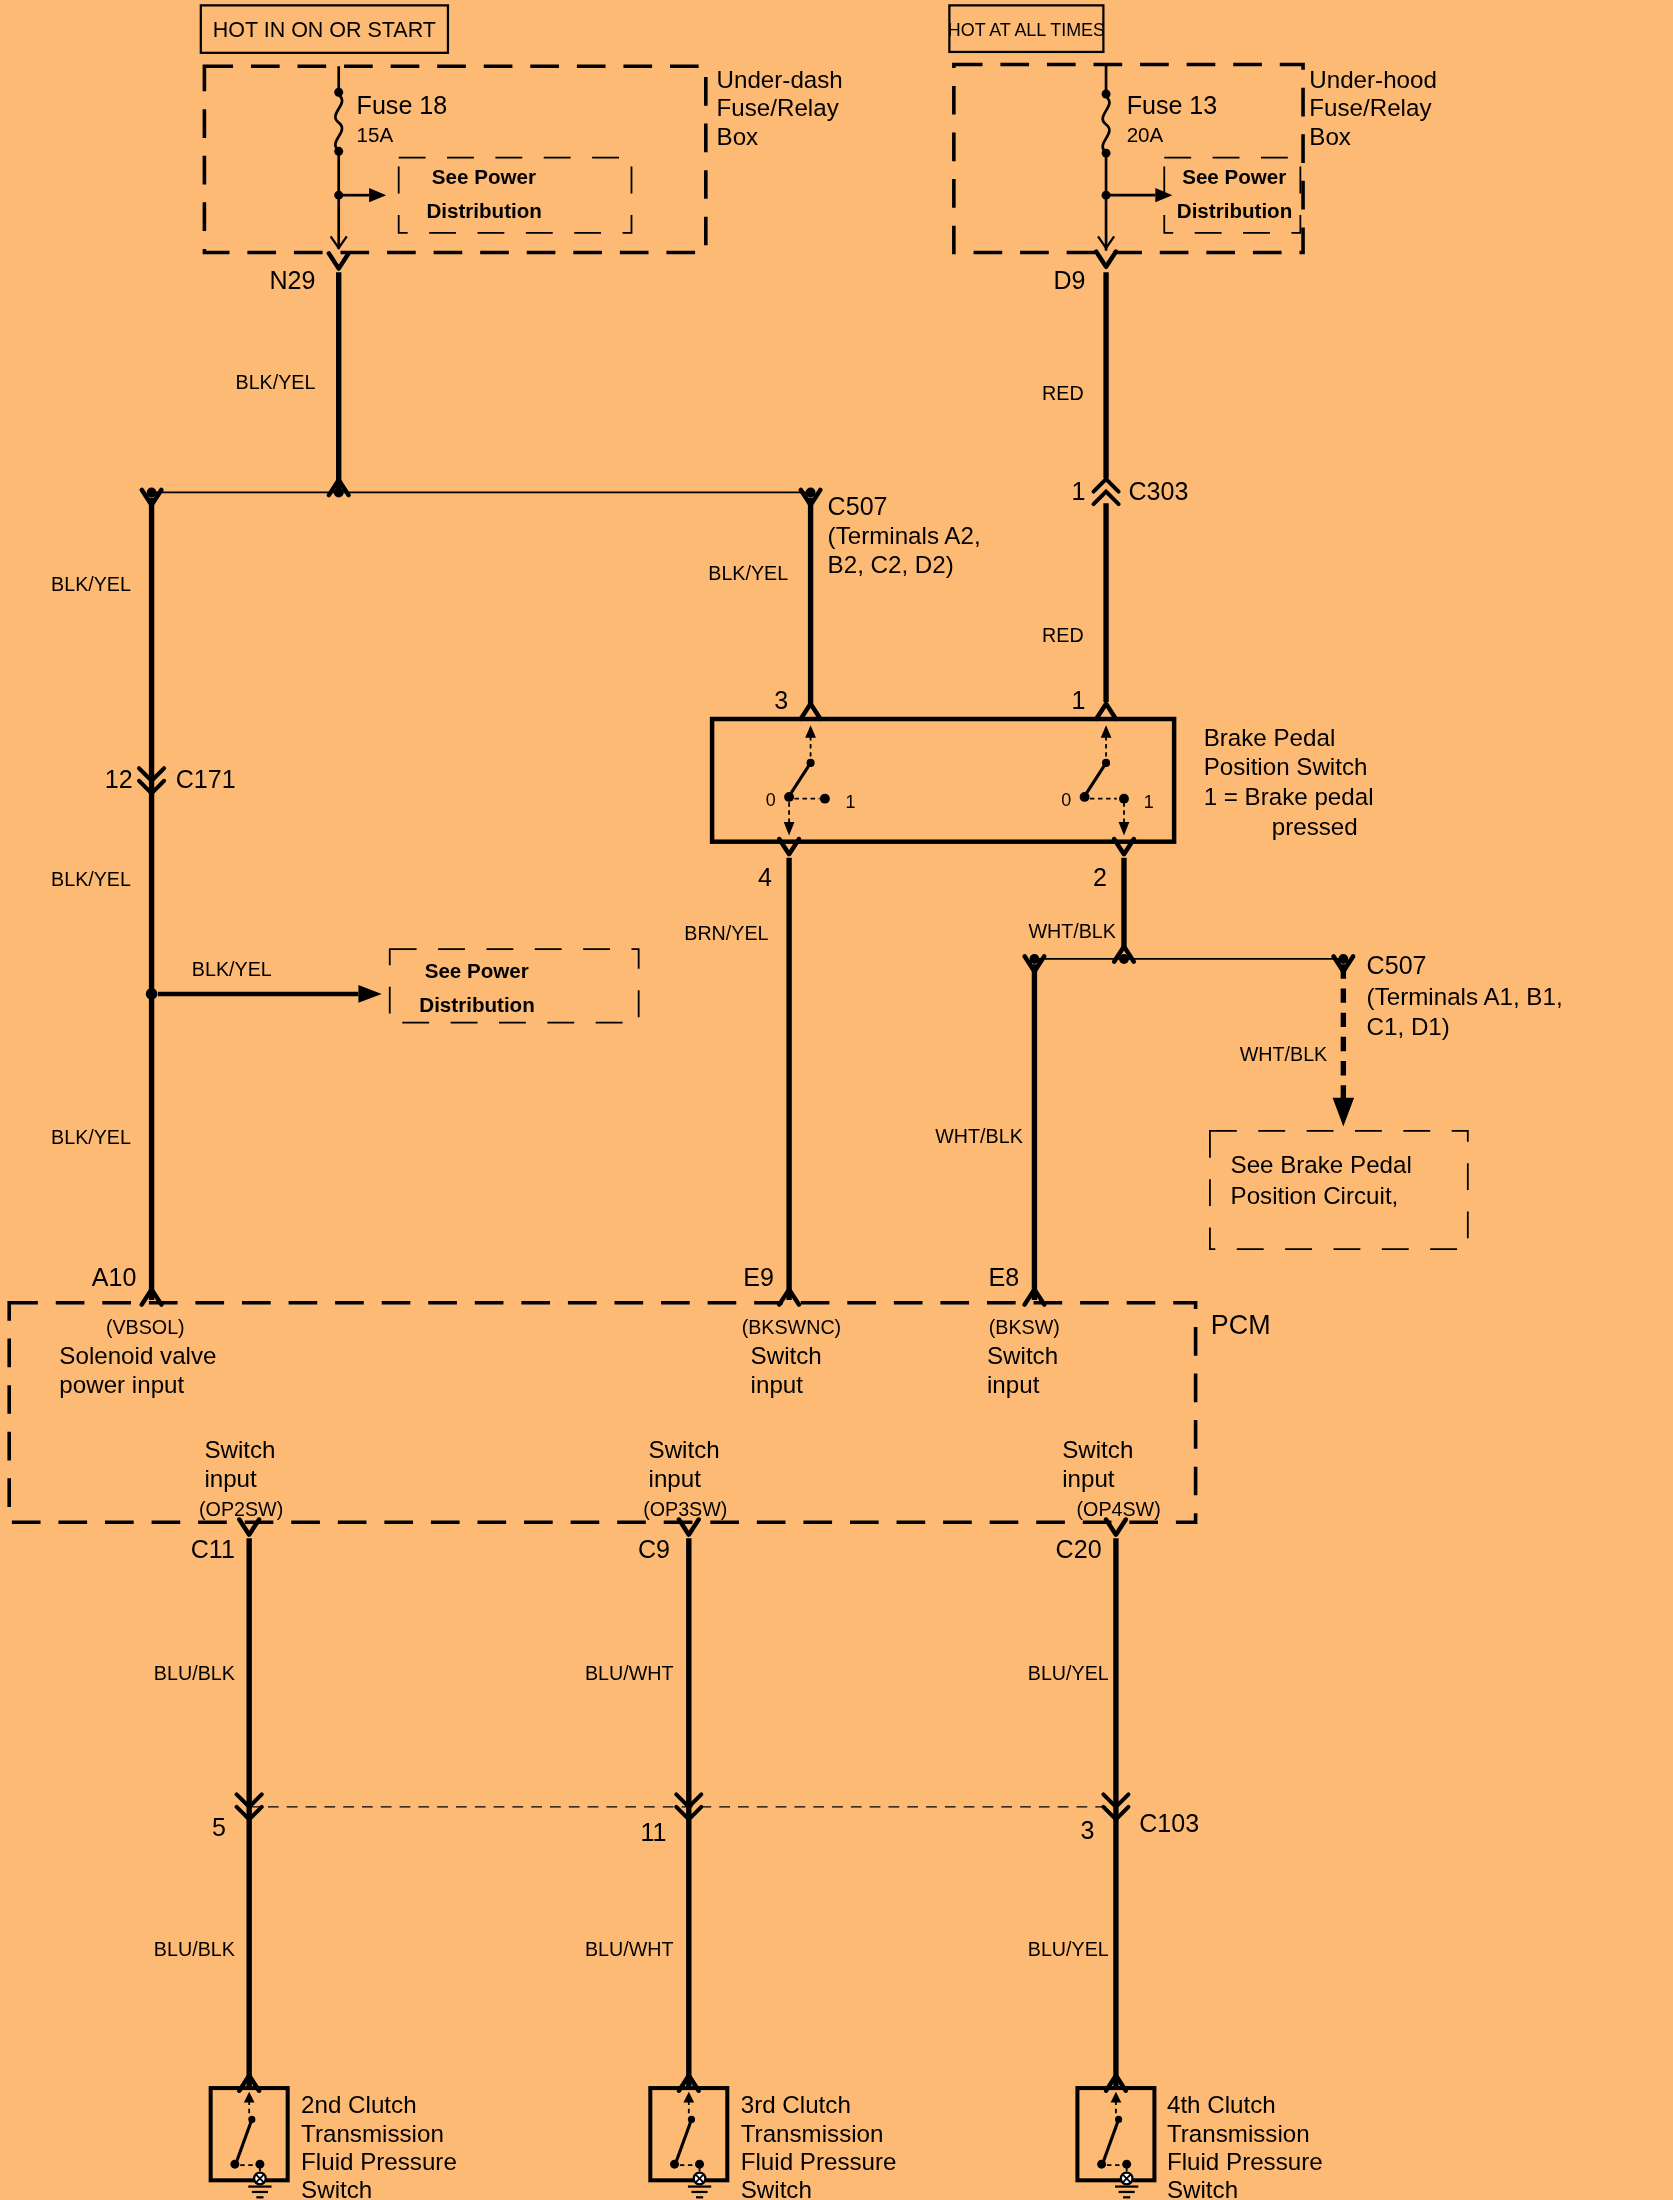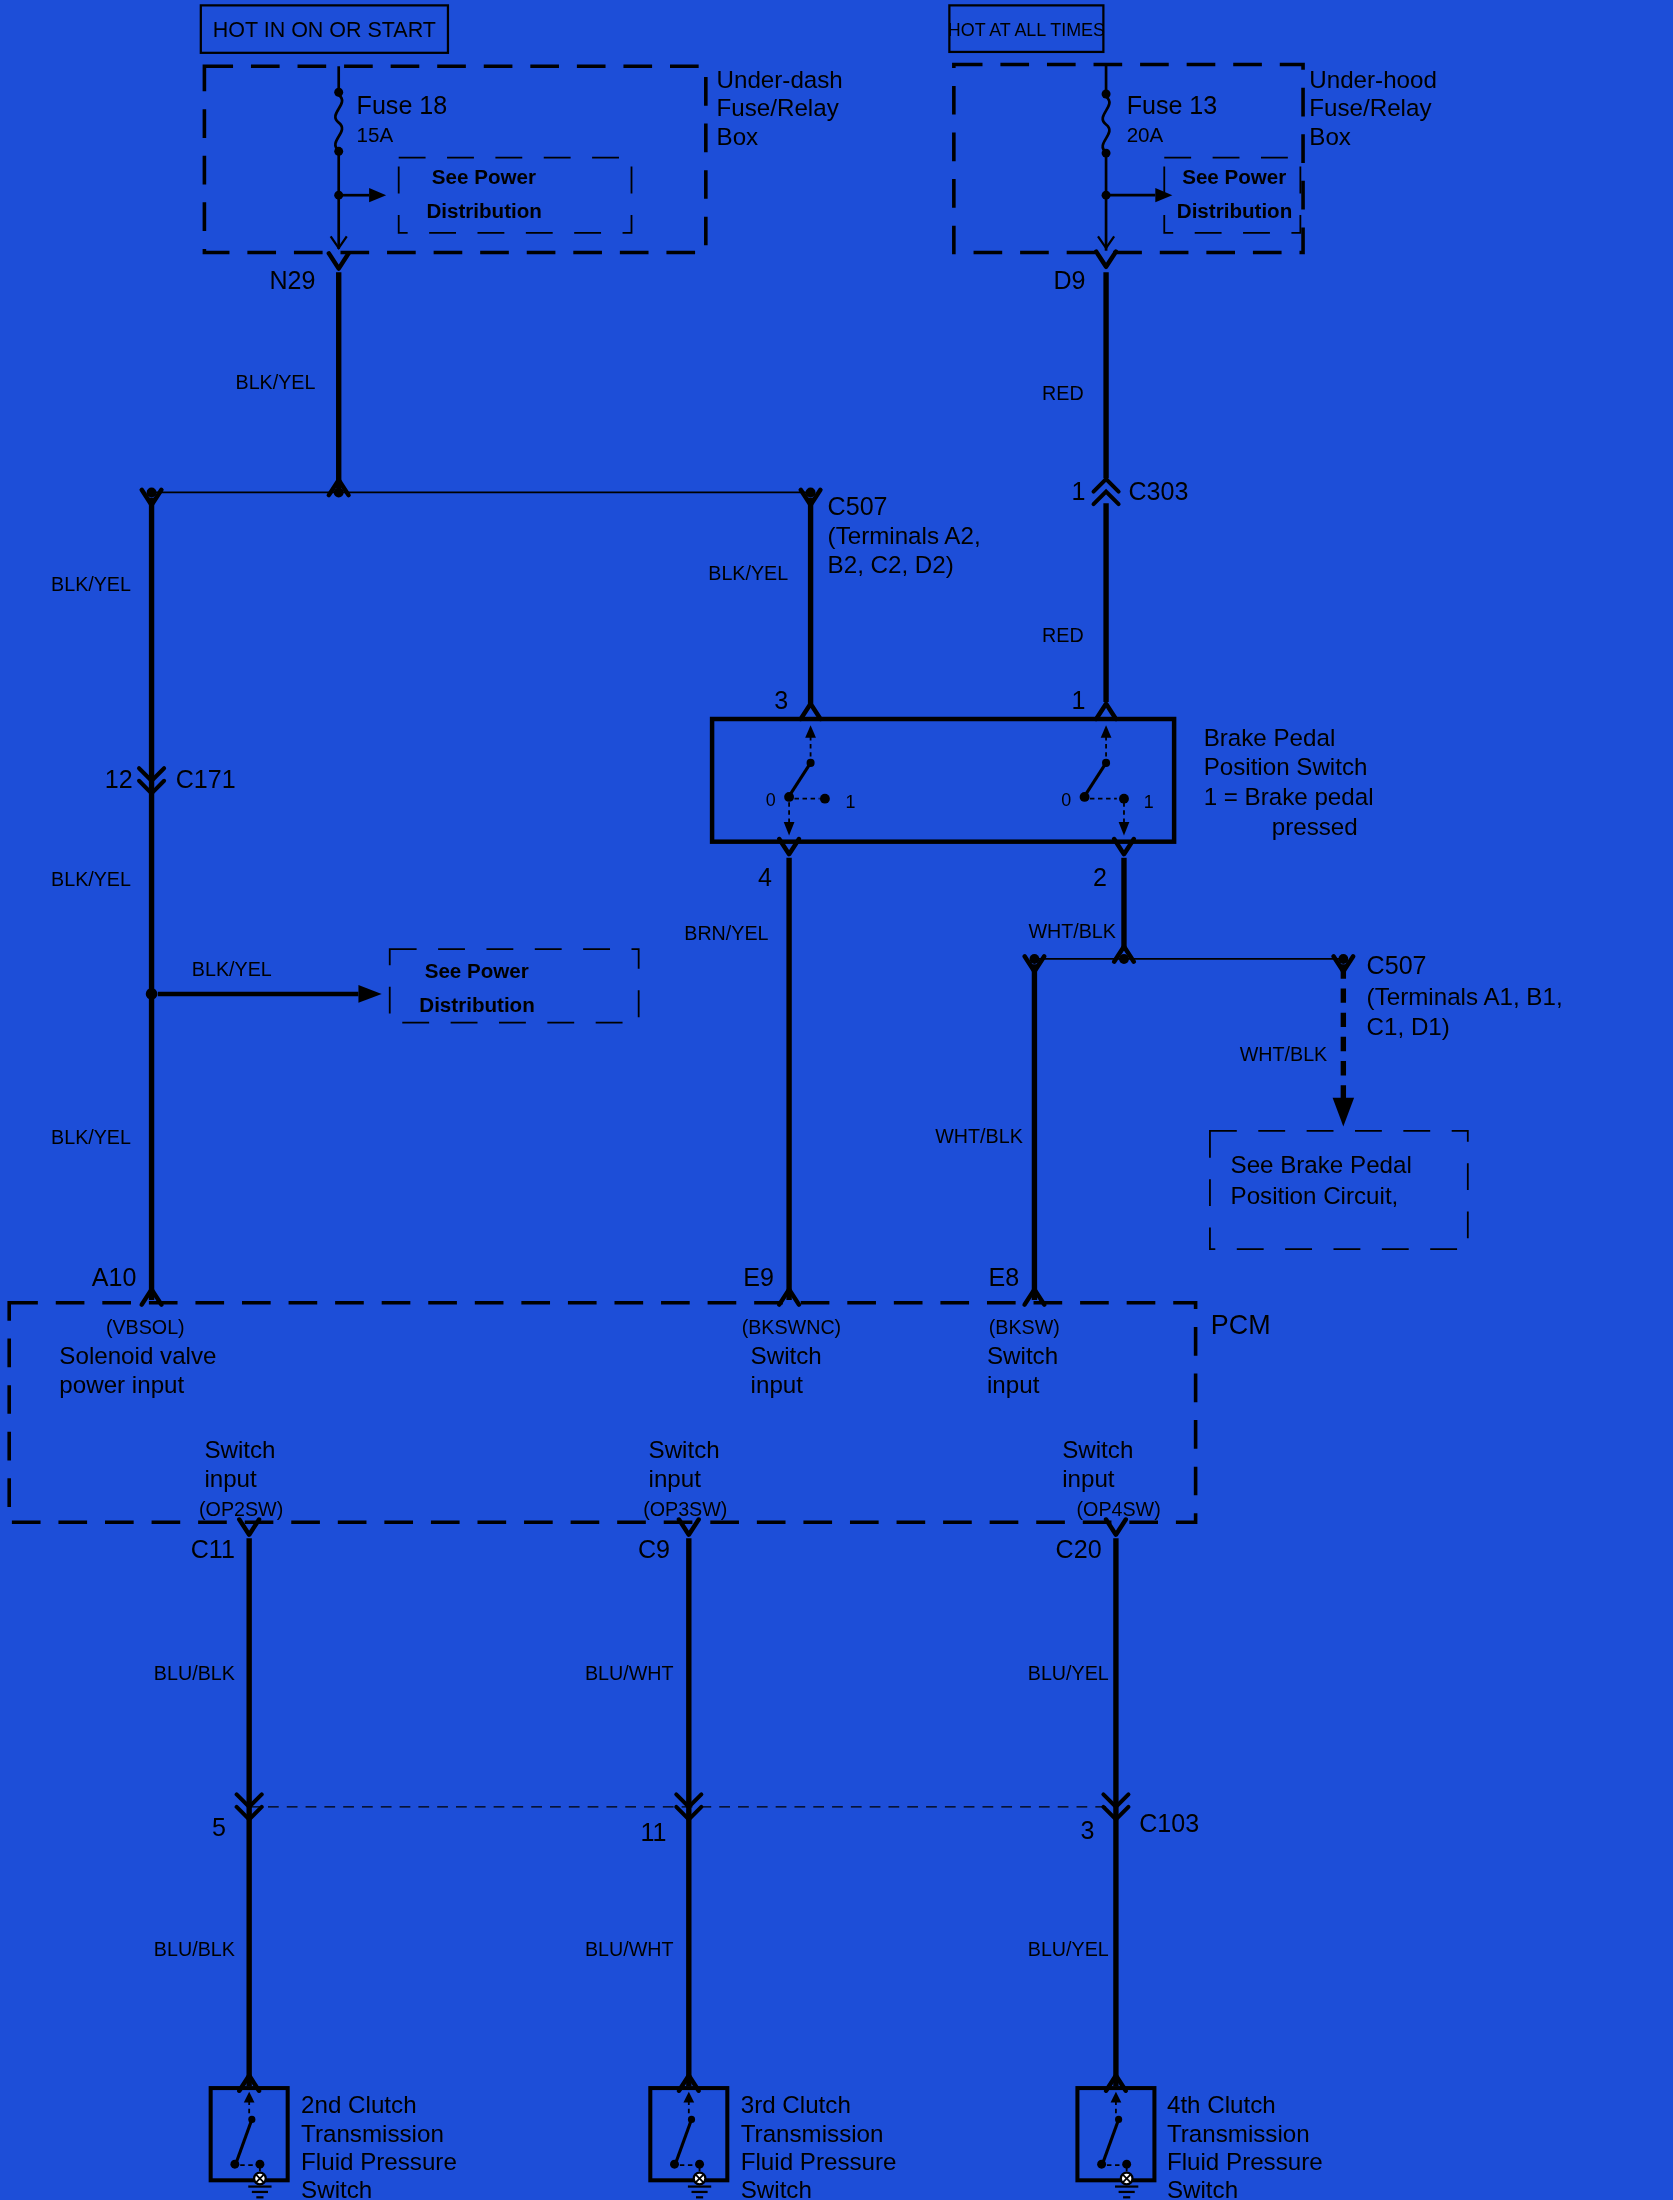--- a/index.html
+++ b/index.html
@@ -1,16 +1,16 @@
 <!DOCTYPE html>
 <html style="font-size:14.3px"><head>
 <meta charset="utf-8">
 <style>
   html,body{margin:0;padding:0;background:#fff;}
-  .page{width:1674px;height:2200px;position:relative;background:#1d4ed8;overflow:hidden;}
+  .page{width:1674px;height:2200px;position:relative;background:#fdba74;overflow:hidden;}
   svg{display:block;}
   text{font-family:"Liberation Sans","DejaVu Sans",sans-serif;fill:#000;}
   .t27{font-size:27px;}
   .t28{font-size:28px;}
   .t23{font-size:23px;}
   .t22{font-size:22px;}
   .t20{font-size:20px;}
   .t24{font-size:24px;}
   .t30{font-size:30px;}
   .bold{font-weight:bold;}

